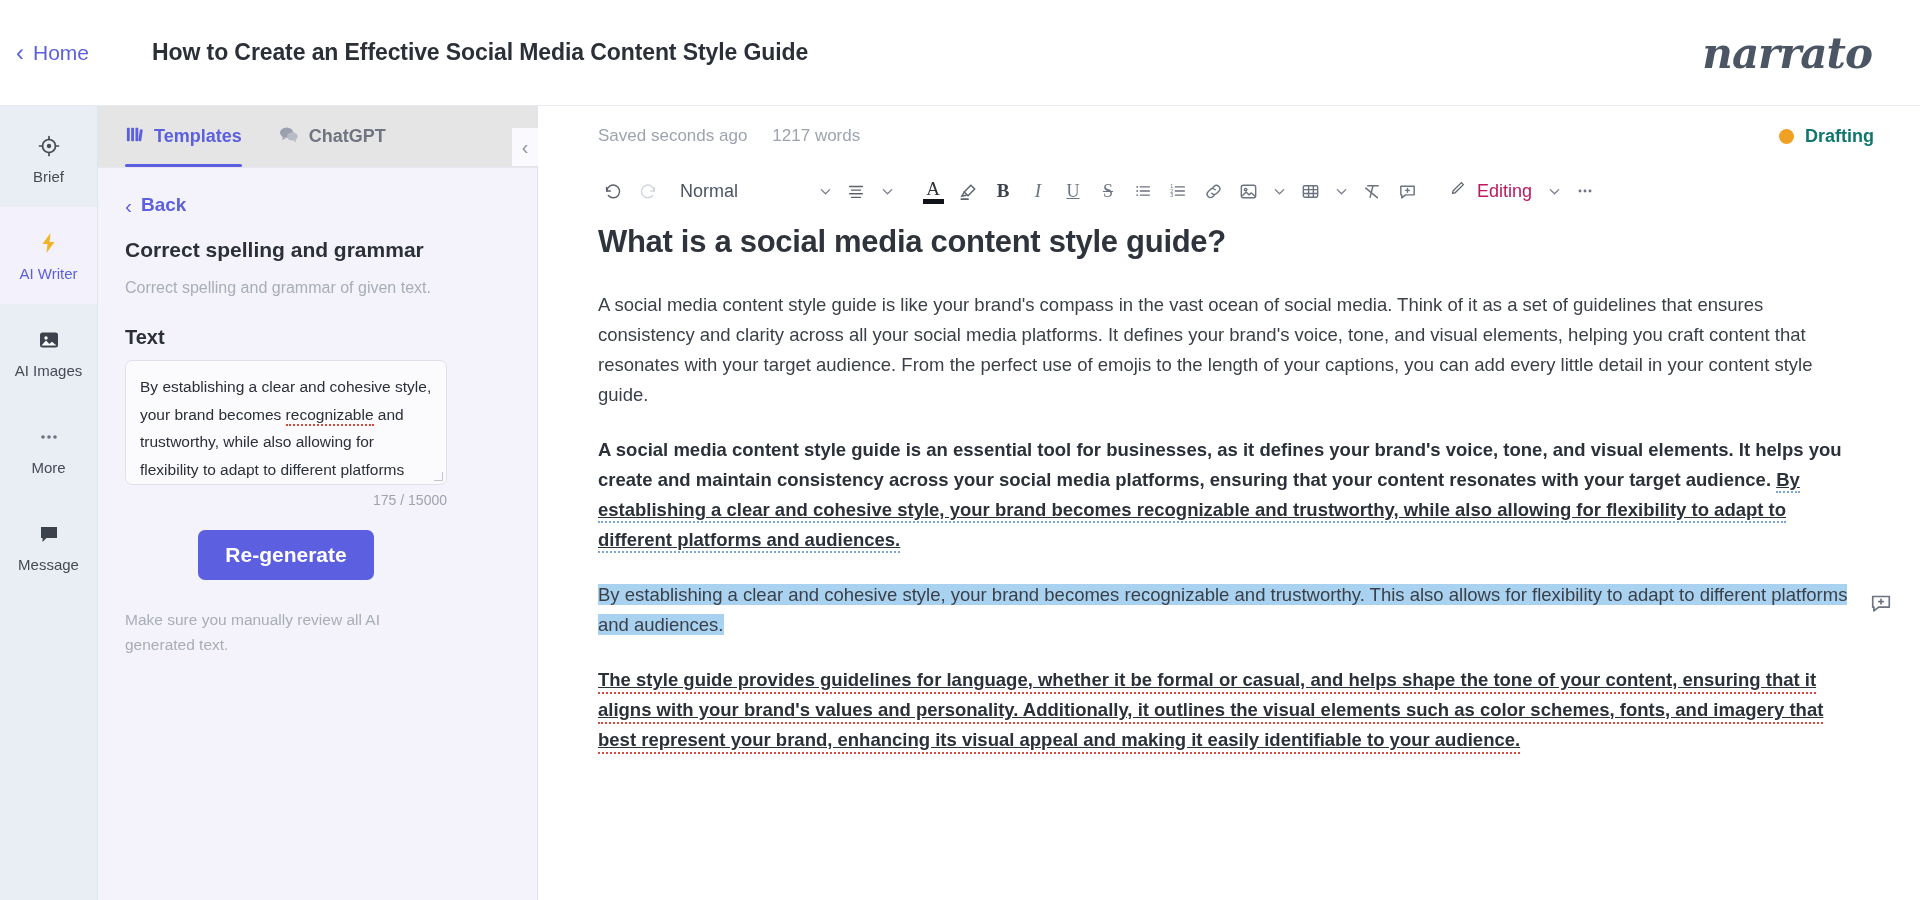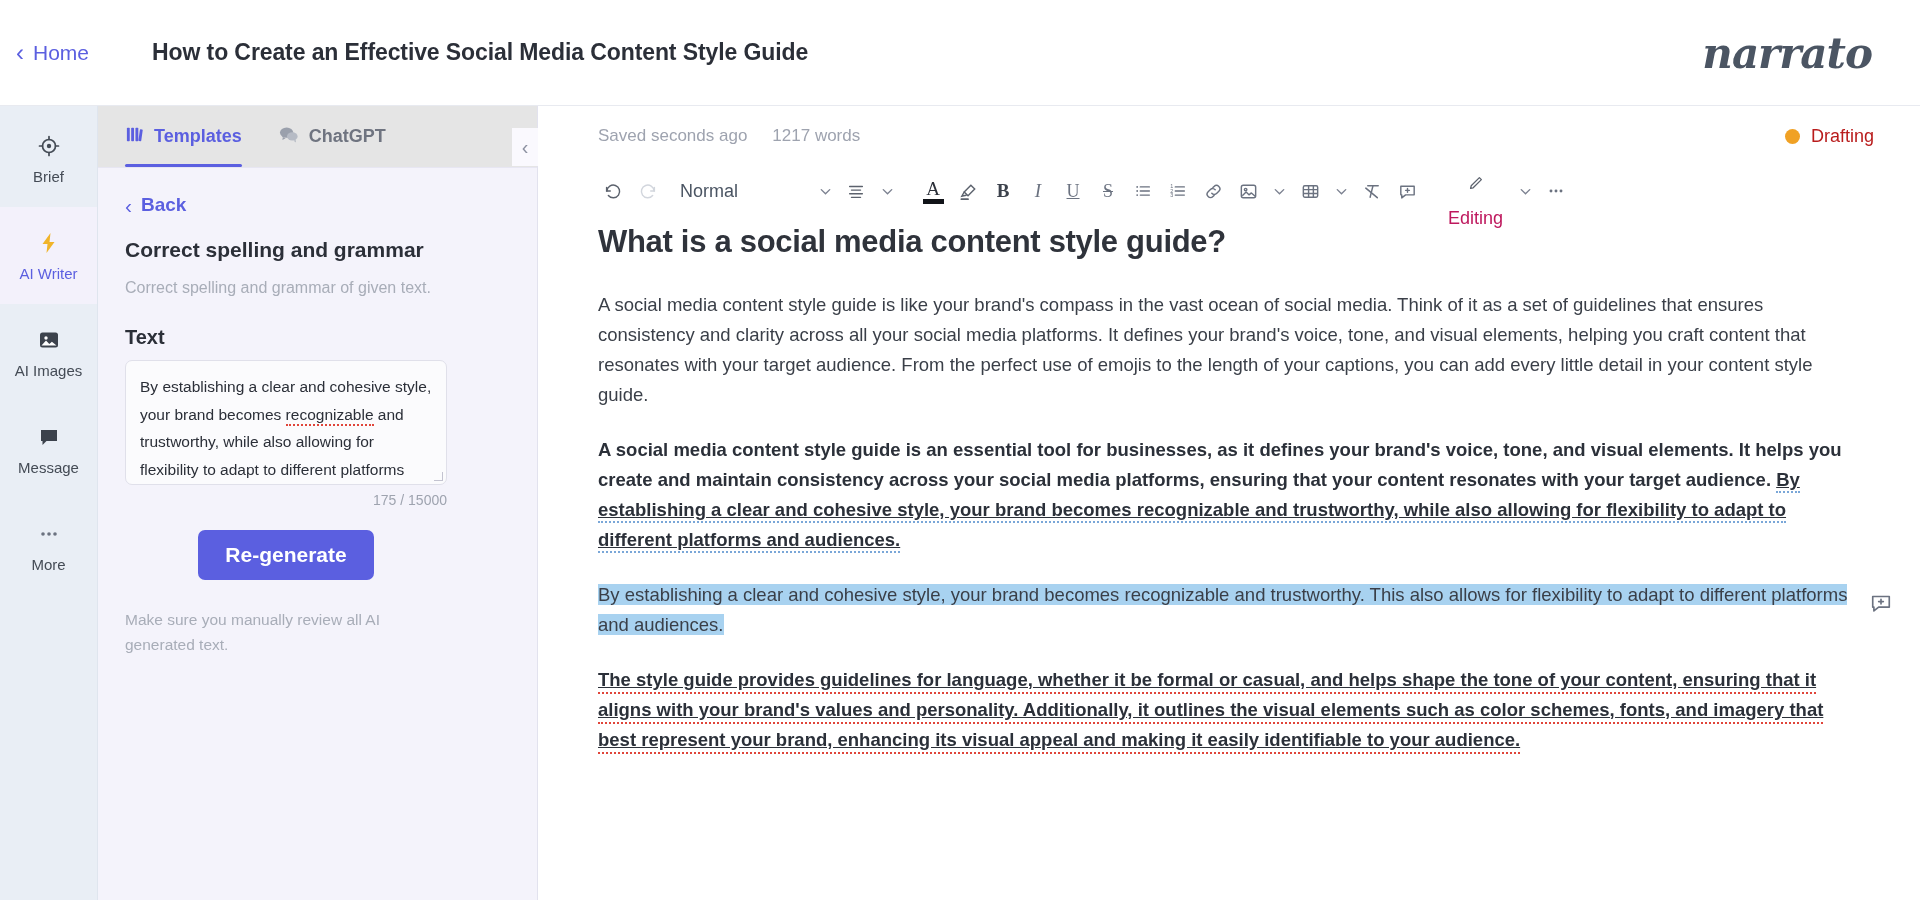--- a/index.html
+++ b/index.html
@@ -128,21 +128,21 @@
   
   .editor { flex: 1; background: #ffffff; position: relative; min-width: 0; }
   .editor-status {
     display: flex; align-items: center;
     height: 60px; padding: 0 46px 0 60px;
     font-size: 17px; color: #9ea3af;
   }
   .status-gap { width: 25px; }
   .draft-badge {
     margin-left: auto; display: flex; align-items: center; gap: 11px;
-    font-size: 18px; color: #b91c1c; font-weight: 400;
+    font-size: 18px; color: #0f766e; font-weight: 700;
   }
   .dot { width: 15px; height: 15px; border-radius: 50%; background: #f0a124; }
 
   .toolbar {
     display: flex; align-items: center;
     height: 50px; padding-left: 58px; padding-right: 30px; gap: 1px;
     color: #6b7280;
   }
   .tb {
     width: 34px; height: 34px;
@@ -160,21 +160,21 @@
   .tb-spacer { width: 14px; }
   .tb-wide { width: 62px; }
   .fontcolor {
     display: flex; flex-direction: column; align-items: center; justify-content: center;
     gap: 1px; width: 34px; height: 34px; cursor: pointer;
   }
   .fontcolor .letter { font-size: 19px; line-height: 1; color: #2b2f38; font-family: "Liberation Serif", serif; }
   .fontcolor .bar { width: 21px; height: 5px; background: #111318; }
   .tb-editing {
     display: flex; align-items: center; gap: 10px;
-    height: 34px; padding: 0 8px; font-size: 18px; color: #be185d; cursor: pointer; flex-direction: column;
+    height: 34px; padding: 0 8px; font-size: 18px; color: #be185d; cursor: pointer;
   }
 
   .doc {
     padding: 8px 60px 0 60px;
     height: 660px; overflow: hidden; position: relative;
   }
   .doc h1 {
     font-size: 31px; font-weight: 700; color: #2f333b;
     letter-spacing: -0.3px; margin-bottom: 30px;
   }
@@ -241,36 +241,36 @@
             <rect x="3" y="4.5" width="18" height="15" rx="2.5" fill="#3c424c"></rect>
             <circle cx="9" cy="10" r="1.7" fill="#fff"></circle>
             <path d="M4.5 17.5l4.5-5 3.3 3.6 2.6-2.4 4.6 3.8z" fill="#fff"></path>
           </svg>
       </span>
       <span class="rail-label">AI Images</span>
     </div>
 
     <div class="rail-item">
       <span class="rail-ico">
-        <svg width="24" height="24" viewBox="0 0 24 24">
-            <path d="M4 5h16v11H9.5L5.5 20v-4H4z" fill="#3c424c"></path>
-          </svg>
-      </span>
-      <span class="rail-label">Message</span>
-    </div>
-
-    <div class="rail-item">
-      <span class="rail-ico">
         <svg width="24" height="24" viewBox="0 0 24 24" fill="#6b7280">
             <circle cx="6" cy="12" r="1.8"></circle>
             <circle cx="12" cy="12" r="1.8"></circle>
             <circle cx="18" cy="12" r="1.8"></circle>
           </svg>
       </span>
       <span class="rail-label">More</span>
+    </div>
+
+    <div class="rail-item">
+      <span class="rail-ico">
+        <svg width="24" height="24" viewBox="0 0 24 24">
+            <path d="M4 5h16v11H9.5L5.5 20v-4H4z" fill="#3c424c"></path>
+          </svg>
+      </span>
+      <span class="rail-label">Message</span>
     </div>
   </div>
 
   <div class="panel">
 
     <div class="panel-tabs">
       <div class="ptab active">
         <span>
           <svg width="19" height="19" viewBox="0 0 20 20" fill="#5b5fe0">
             <rect x="2" y="3" width="3" height="14" rx="0.8"></rect>

